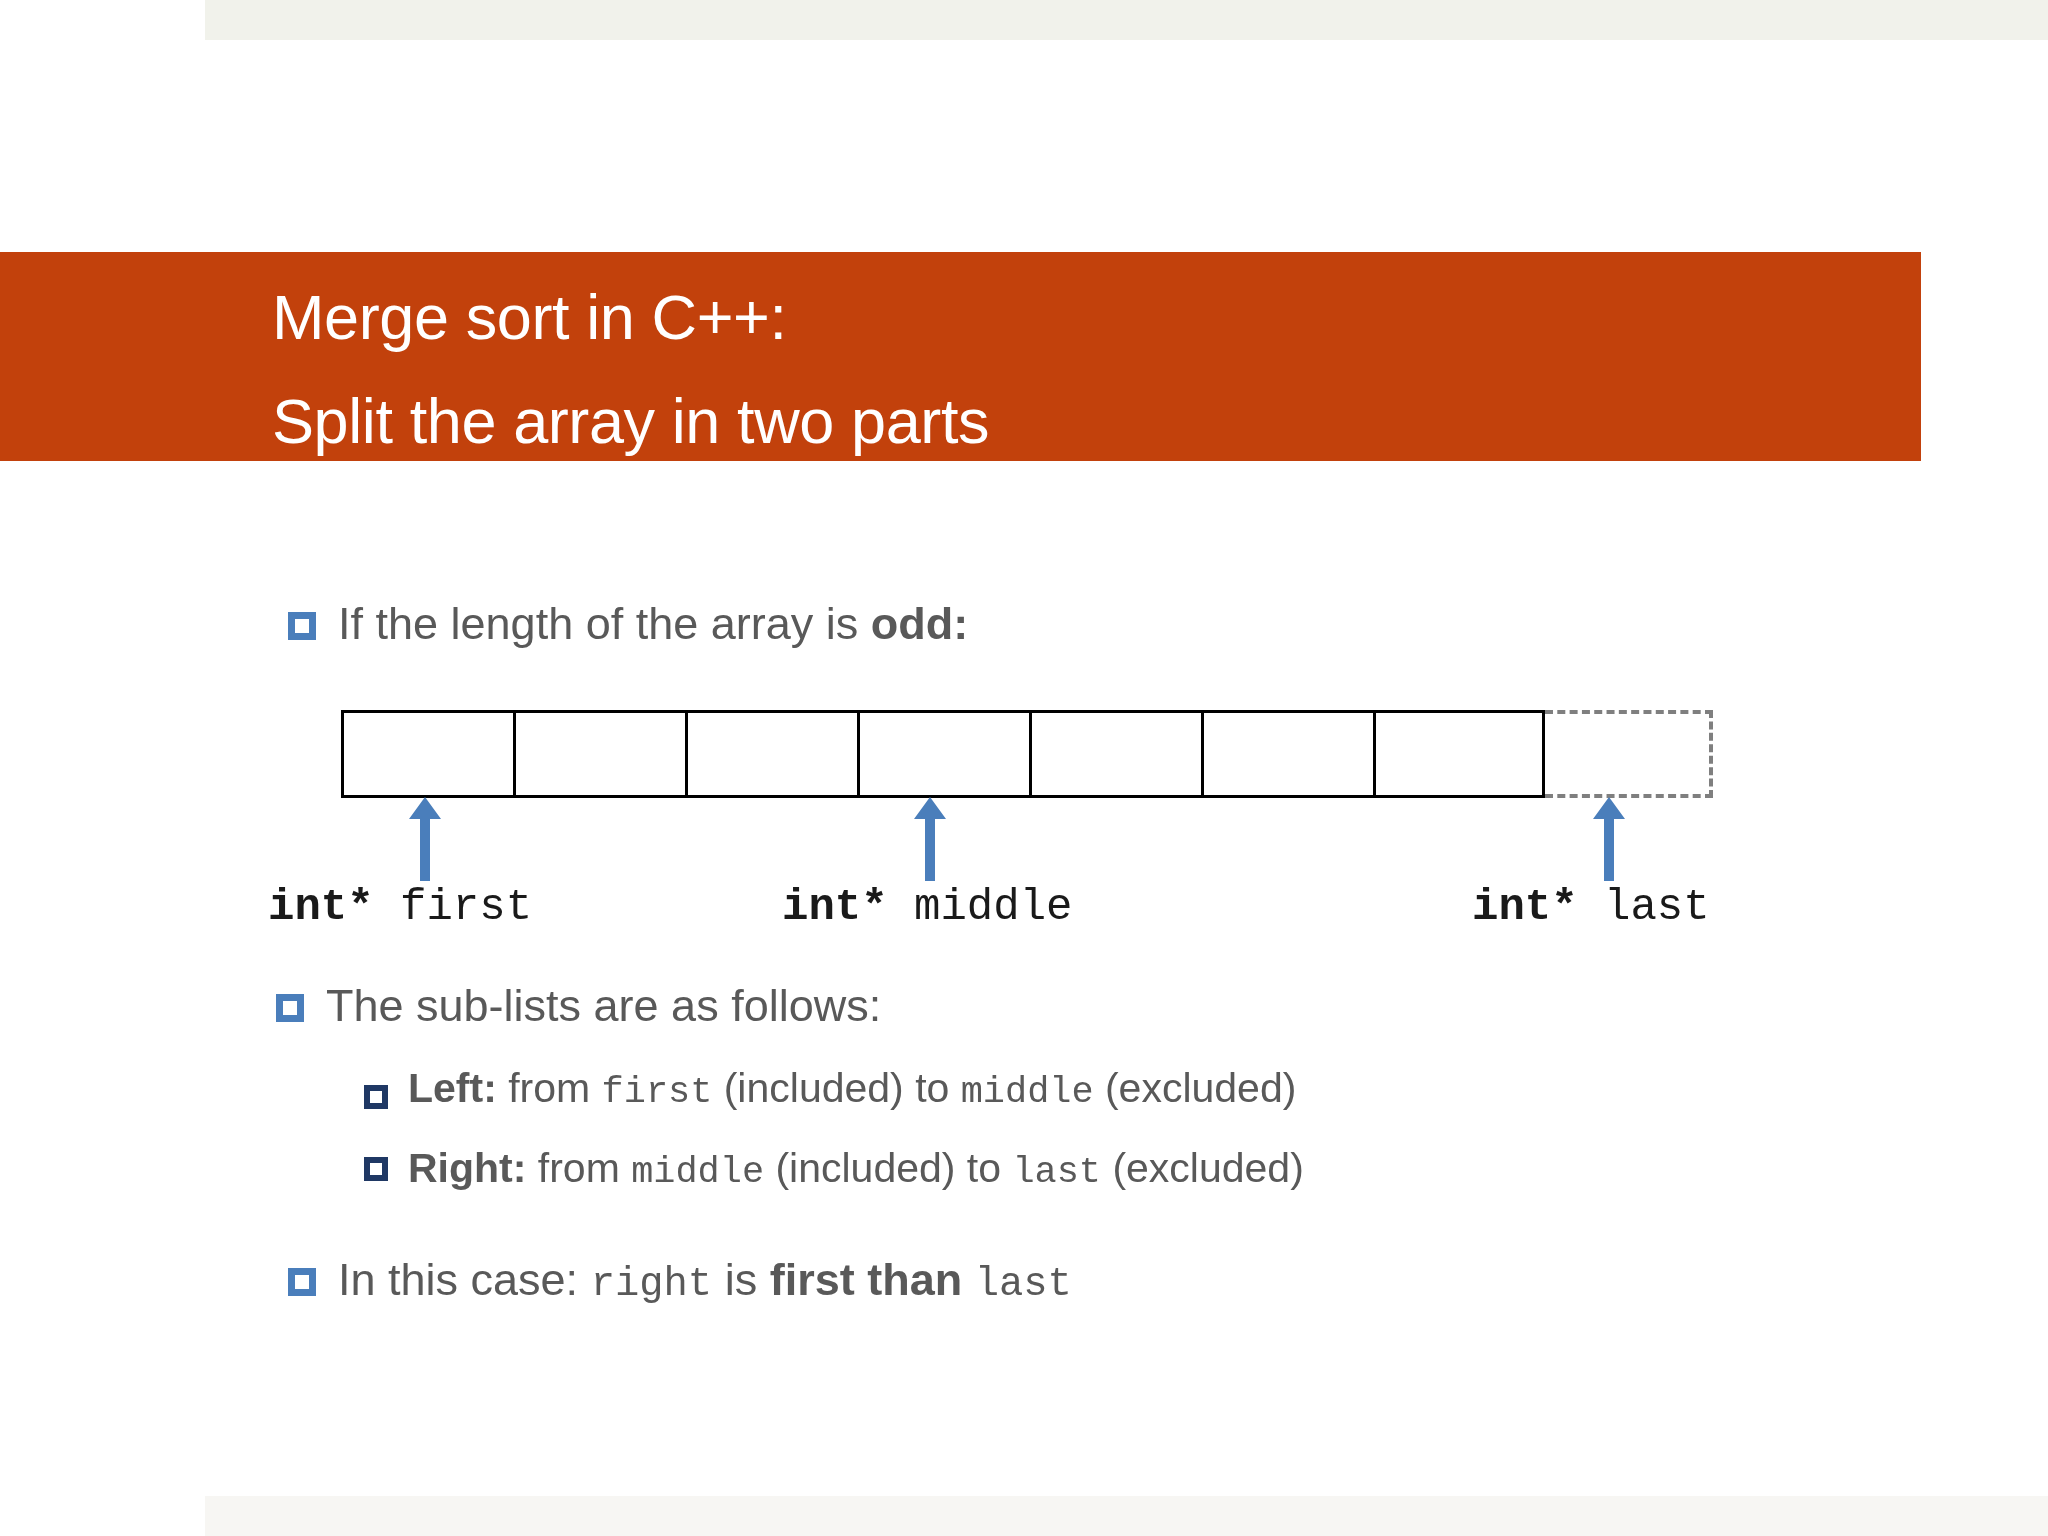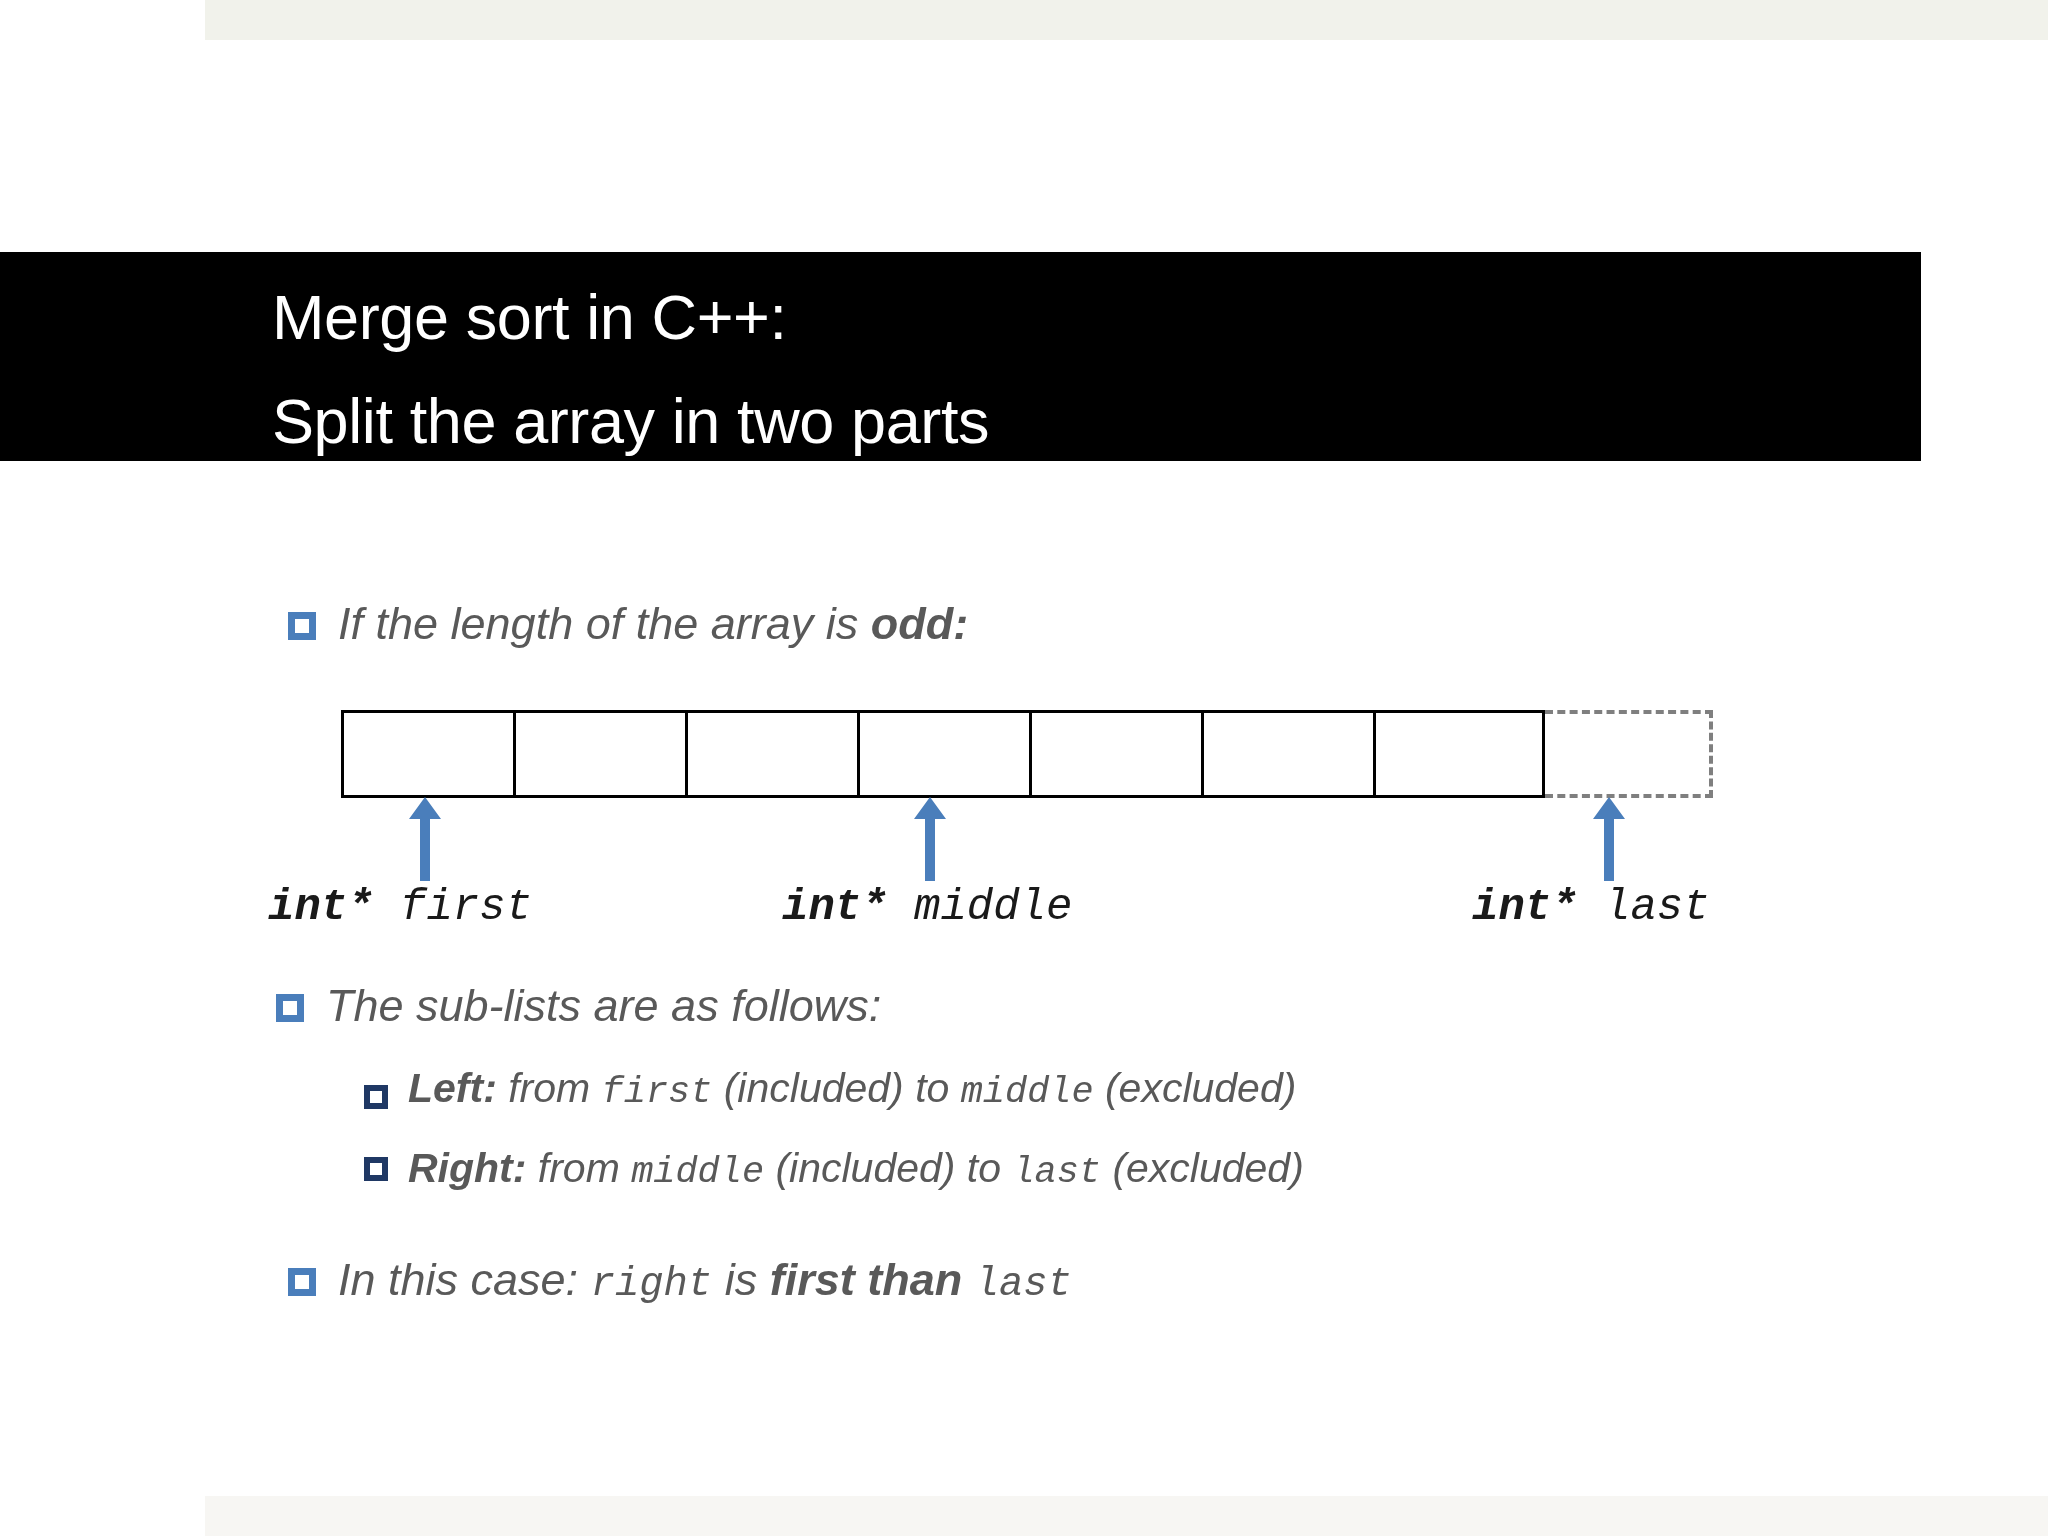--- a/index.html
+++ b/index.html
@@ -34,21 +34,21 @@
     background: #f7f6f3;
   }
 
   
   .title-band {
     position: absolute;
     left: 0;
     top: 252px;
     width: 1921px;
     height: 209px;
-    background: #000000;
+    background: #c2410c;
     box-sizing: border-box;
   }
   .title-text {
     position: absolute;
     left: 272px;
     top: 13px;
     color: #ffffff;
     font-size: 63px;
     line-height: 104px;
     font-weight: normal;
@@ -57,21 +57,20 @@
   }
   .title-line { display: block; }
 
   
   .body {
     position: absolute;
     left: 0;
     top: 0;
     width: 2048px;
     height: 1536px;
-    font-style: italic;
   }
 
   .bullet-row {
     position: absolute;
     display: flex;
     align-items: flex-start;
     white-space: nowrap;
   }
 
   

